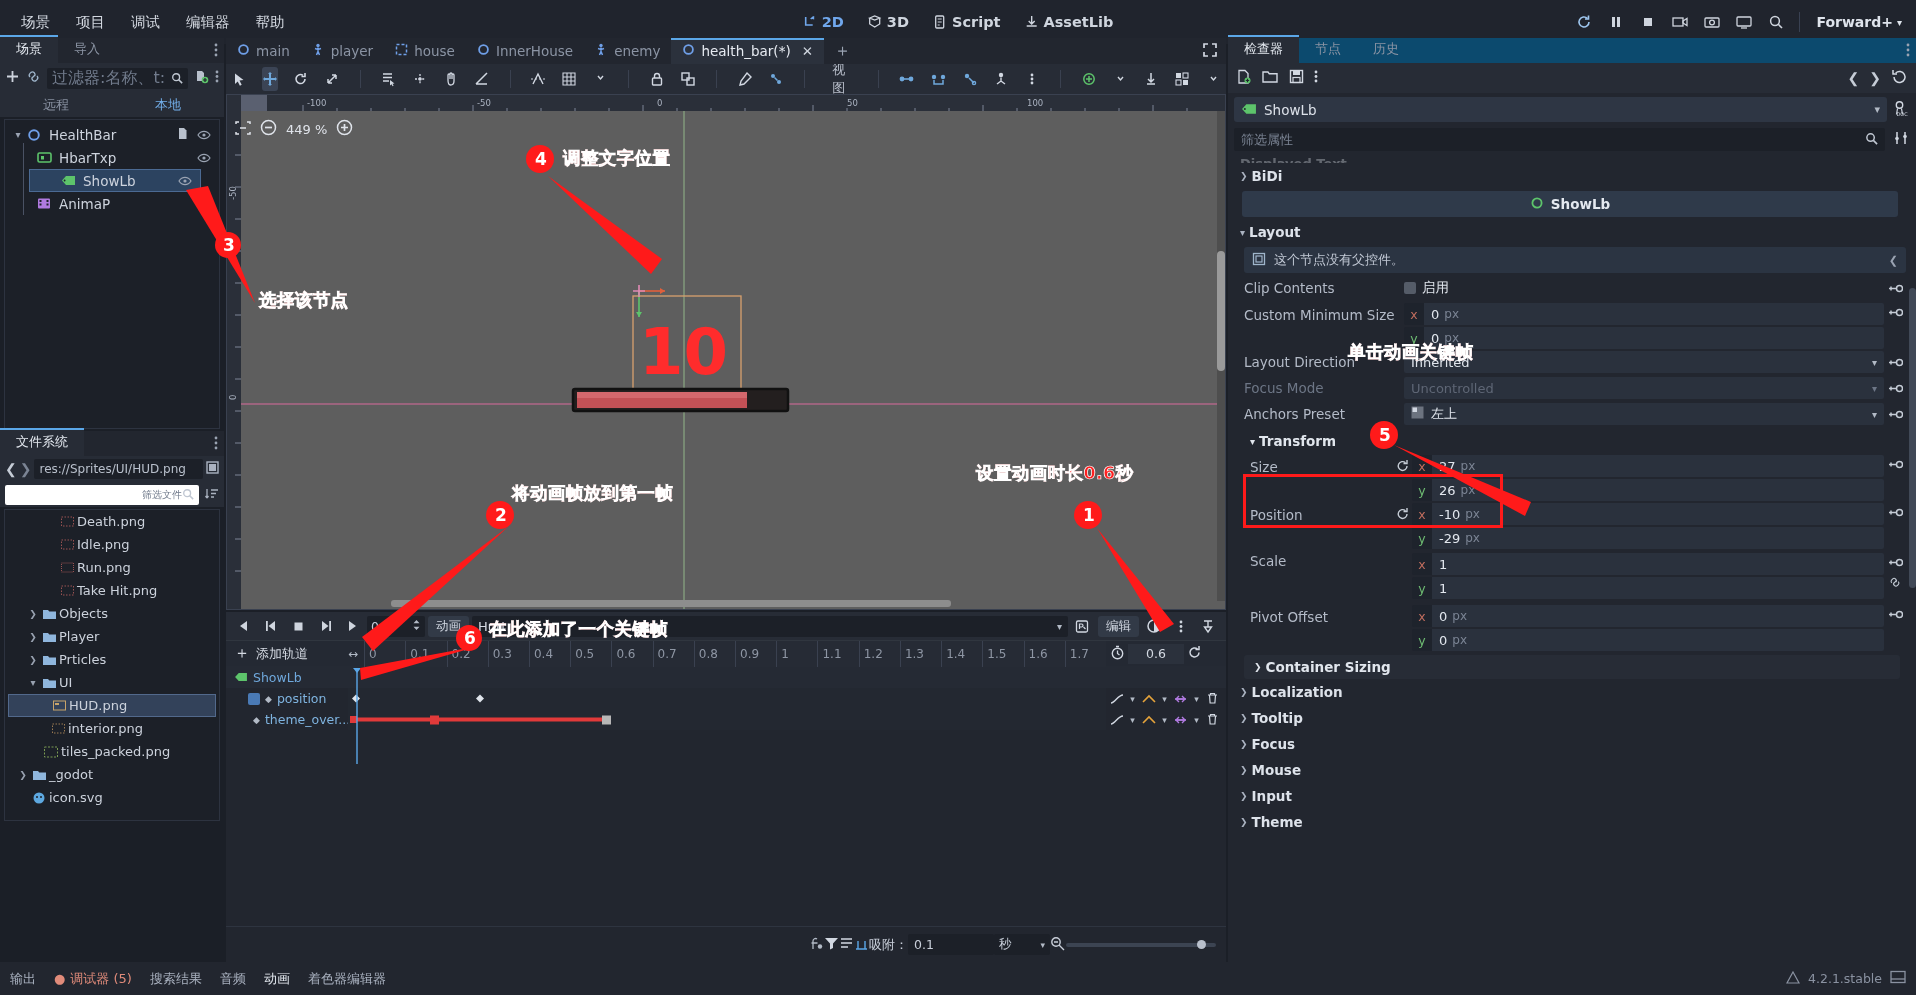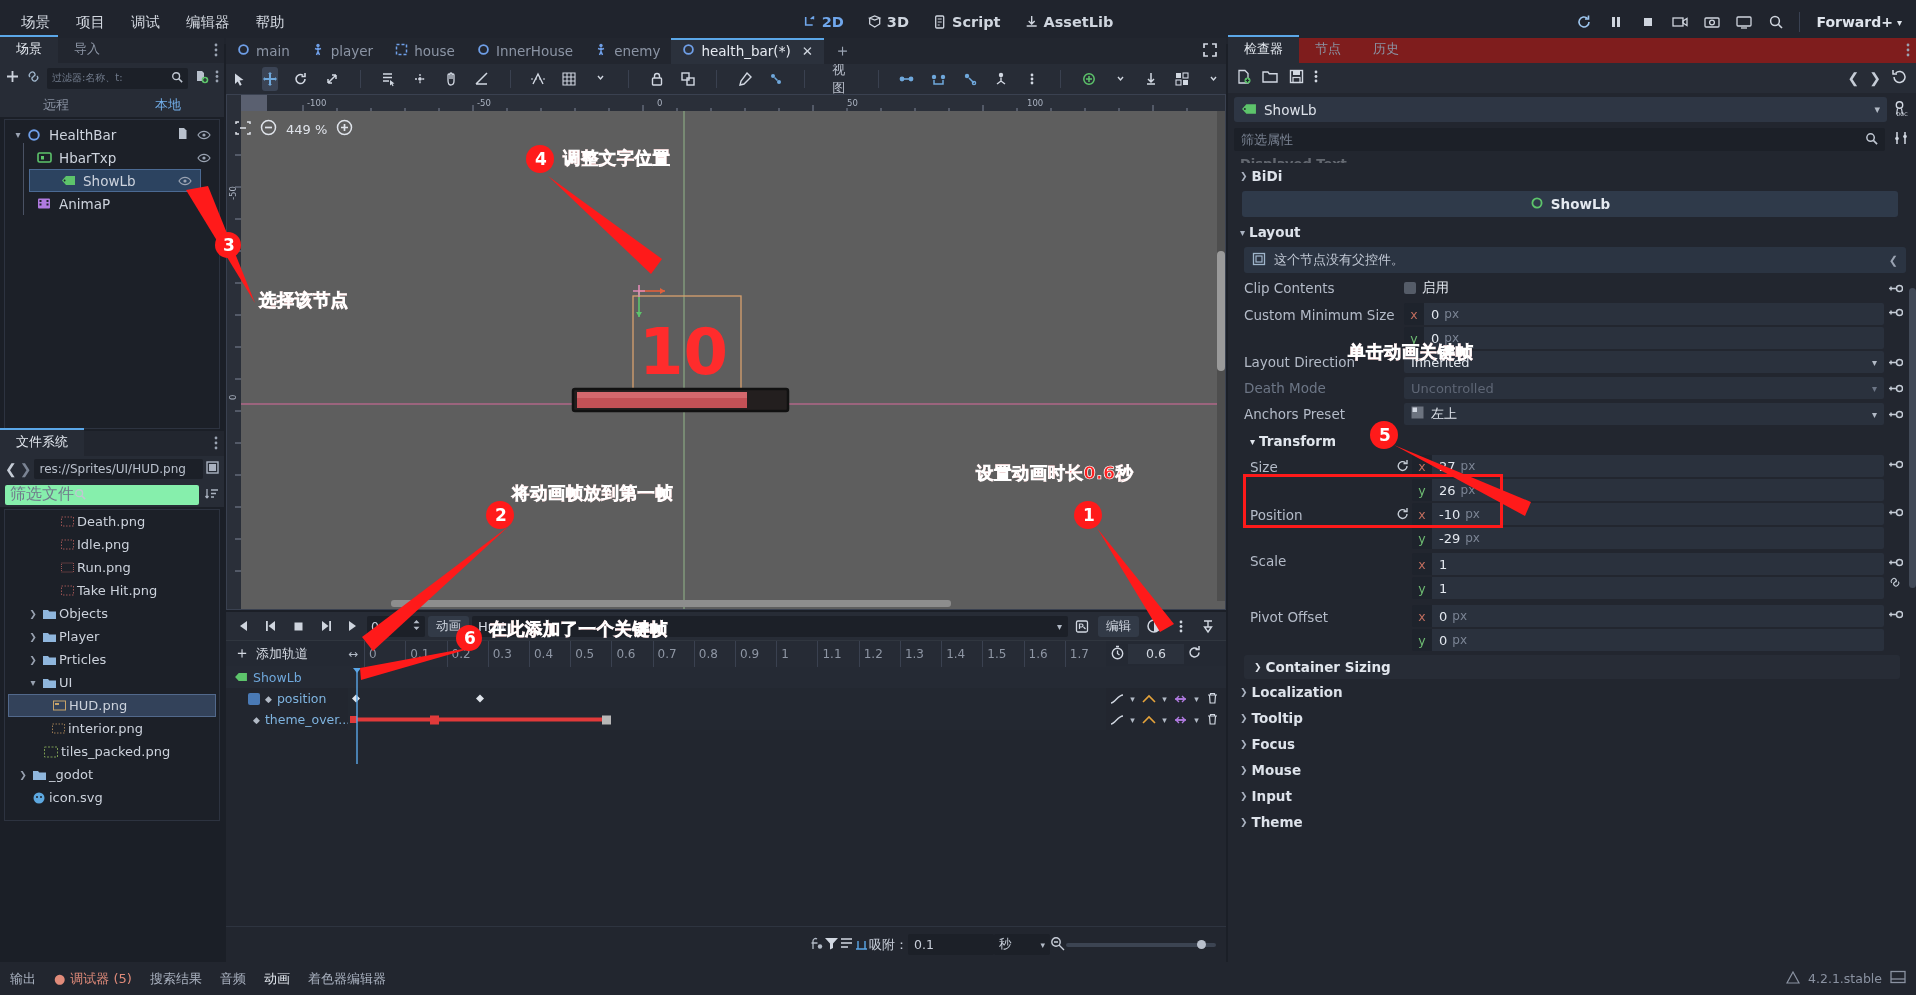--- a/index.html
+++ b/index.html
@@ -32,42 +32,42 @@
   
   .left-col { position:absolute; left:0; top:38px; width:224px; height:957px; }
 
   .panel-tabs { display:flex; height:25px; background:#22262f; align-items:flex-end; position:relative; }
   .ptab { padding:3px 16px 5px 16px; font-size:13px; color:#8b94a4; }
   .ptab.active { color:#e2e7ee; background:#272c36; border-top:2px solid #5ba7e8; }
   .dots-v { position:absolute; right:6px; top:4px; }
 
   .scene-toolbar { height:30px; background:#272c36; display:flex; align-items:center; padding:0 5px; gap:6px; }
   .filter-box { flex:1; height:21px; background:#1c2028; border-radius:2px; display:flex; align-items:center;
-     padding:0 5px; font-size:10px; color:#717b8c; justify-content:space-between; }
+     padding:0 5px; font-size:16px; color:#717b8c; justify-content:space-between; }
 
   .rl-tabs { height:24px; background:#272c36; display:flex; align-items:center; justify-content:space-around;
      font-size:13px; color:#878f9f; }
   .rl-tabs .act { color:#72aeea; }
 
   .tree-area { background:#1c2028; margin:2px 4px 0 4px; height:310px; border:1px solid #2d3340; position:relative; }
   .tnode { height:23px; display:flex; align-items:center; font-size:13.5px; color:#ced4de; position:relative; padding-left:6px; }
   .tnode.sel { background:#2c4360; border:1px solid #4b6a93; }
   .tnode .twist { width:14px; text-align:center; color:#9aa3b2; font-size:10px; }
   .tnode .ticon { width:18px; height:16px; margin-right:6px; display:flex; align-items:center; justify-content:center; }
   .eye { position:absolute; right:8px; color:#9aa3b2; }
   .tree-lines { position:absolute; left:18px; top:23px; width:1px; background:#4a5264; }
 
   .fs-panel { position:absolute; left:0; top:393px; width:224px; bottom:33px; }
   .fs-tabs { display:flex; height:25px; background:#22262f; align-items:flex-end; position:relative; }
   .path-row { height:26px; background:#272c36; display:flex; align-items:center; gap:3px; padding:0 5px; }
   .path-box { flex:1; height:20px; background:#1c2028; border-radius:2px; display:flex; align-items:center;
      padding:0 5px; font-size:12px; color:#b9c0cc; }
   .filter-row { height:25px; background:#272c36; display:flex; align-items:center; padding:0 5px; gap:6px; }
-  .filter-row .fbox { flex:1; height:20px; background:#86efac; border-radius:2px; display:flex; align-items:center;
-     padding:0 5px; font-size:16px; color:#717b8c; justify-content:flex-start;}
+  .filter-row .fbox { flex:1; height:20px; background:#ffffff; border-radius:2px; display:flex; align-items:center;
+     padding:0 5px; font-size:10px; color:#717b8c; justify-content:flex-end;}
   .fs-tree { background:#1c2028; margin:2px 4px; height:312px; overflow:hidden; position:relative;
      border:1px solid #2d3340; }
   .frow { height:23px; display:flex; align-items:center; font-size:13px; color:#ccd2dc; }
   .frow.sel { background:#33425a; border:1px solid #52698c; }
   .frow .arrow { width:12px; text-align:center; font-size:9px; color:#98a1b0; }
   .frow .ficon { width:20px; display:flex; align-items:center; justify-content:center; }
 
   .bottom-bar { position:absolute; left:0; bottom:0; width:1916px; height:33px; background:#22262f;
      display:flex; align-items:center; padding:0 10px; gap:18px; font-size:13px; color:#a9b1bf; }
   .bb-item.act { color:#e08b7a; }
@@ -124,21 +124,21 @@
      display:flex; align-items:center; padding:0 10px; border-top:1px solid #2e3440; }
   .snap-box { width:86px; height:21px; background:#1c2028; border-radius:2px; display:flex; align-items:center;
      padding:0 6px; font-size:12.5px; color:#c9cfda; }
   .sec-box { width:56px; height:21px; background:#1c2028; border-radius:2px; display:flex; align-items:center;
      justify-content:space-between; padding:0 5px; font-size:12.5px; color:#c9cfda; }
   .slider { width:150px; height:4px; background:#3c4452; border-radius:2px; position:relative; }
   .slider .knob { position:absolute; right:10px; top:-3px; width:9px; height:9px; background:#b9c0cc; border-radius:50%; }
 
   
   .right-col { position:absolute; right:0; top:38px; width:688px; height:957px; background:#22262f; }
-  .insp-tabs { display:flex; height:25px; background:#7f1d1d; align-items:flex-end; position:relative; }
+  .insp-tabs { display:flex; height:25px; background:#0c4a6e; align-items:flex-end; position:relative; }
   .itab { padding:3px 16px 5px 16px; font-size:13px; color:#8b94a4; }
   .itab.active { color:#e2e7ee; background:#272c36; border-top:2px solid #5ba7e8; }
   .insp-toolbar { height:30px; background:#272c36; display:flex; align-items:center; padding:0 8px; gap:10px; }
   .it-spacer { flex:1; }
   .node-row { height:27px; margin:3px 6px 0 6px; display:flex; align-items:center; gap:5px; }
   .node-box { flex:1; height:25px; background:#2e3644; border-radius:3px; display:flex; align-items:center;
     padding:0 7px; font-size:13.5px; color:#dde2ea; justify-content:space-between; }
   .search-row { height:25px; margin:4px 6px; display:flex; align-items:center; gap:8px; }
   .search-box { flex:1; height:23px; background:#1c2028; border-radius:2px; display:flex; align-items:center;
     padding:0 7px; font-size:13px; color:#7b8494; justify-content:space-between; }
@@ -1197,21 +1197,21 @@
           </span>
         <span class="keyic">
             <svg width="15" height="11" viewBox="0 0 15 11">
               <circle cx="11.5" cy="5.5" r="3" fill="none" stroke="#c5ccd6" stroke-width="1.5"></circle>
               <path d="M1 5.5h7.5M3 3.5v4" stroke="#c5ccd6" stroke-width="1.5"></path>
             </svg>
           </span>
       </div>
 
       <div class="prop">
-        <span class="pname dim">Death Mode</span>
+        <span class="pname dim">Focus Mode</span>
         <span class="pval">
             <span class="pctl" style="color:#5e6675">
           <span>Uncontrolled</span>
           <span style="font-size:10px;color:#6d7686">▾</span>
             </span>
           </span>
         <span class="keyic">
             <svg width="15" height="11" viewBox="0 0 15 11">
               <circle cx="11.5" cy="5.5" r="3" fill="none" stroke="#c5ccd6" stroke-width="1.5"></circle>
               <path d="M1 5.5h7.5M3 3.5v4" stroke="#c5ccd6" stroke-width="1.5"></path>

